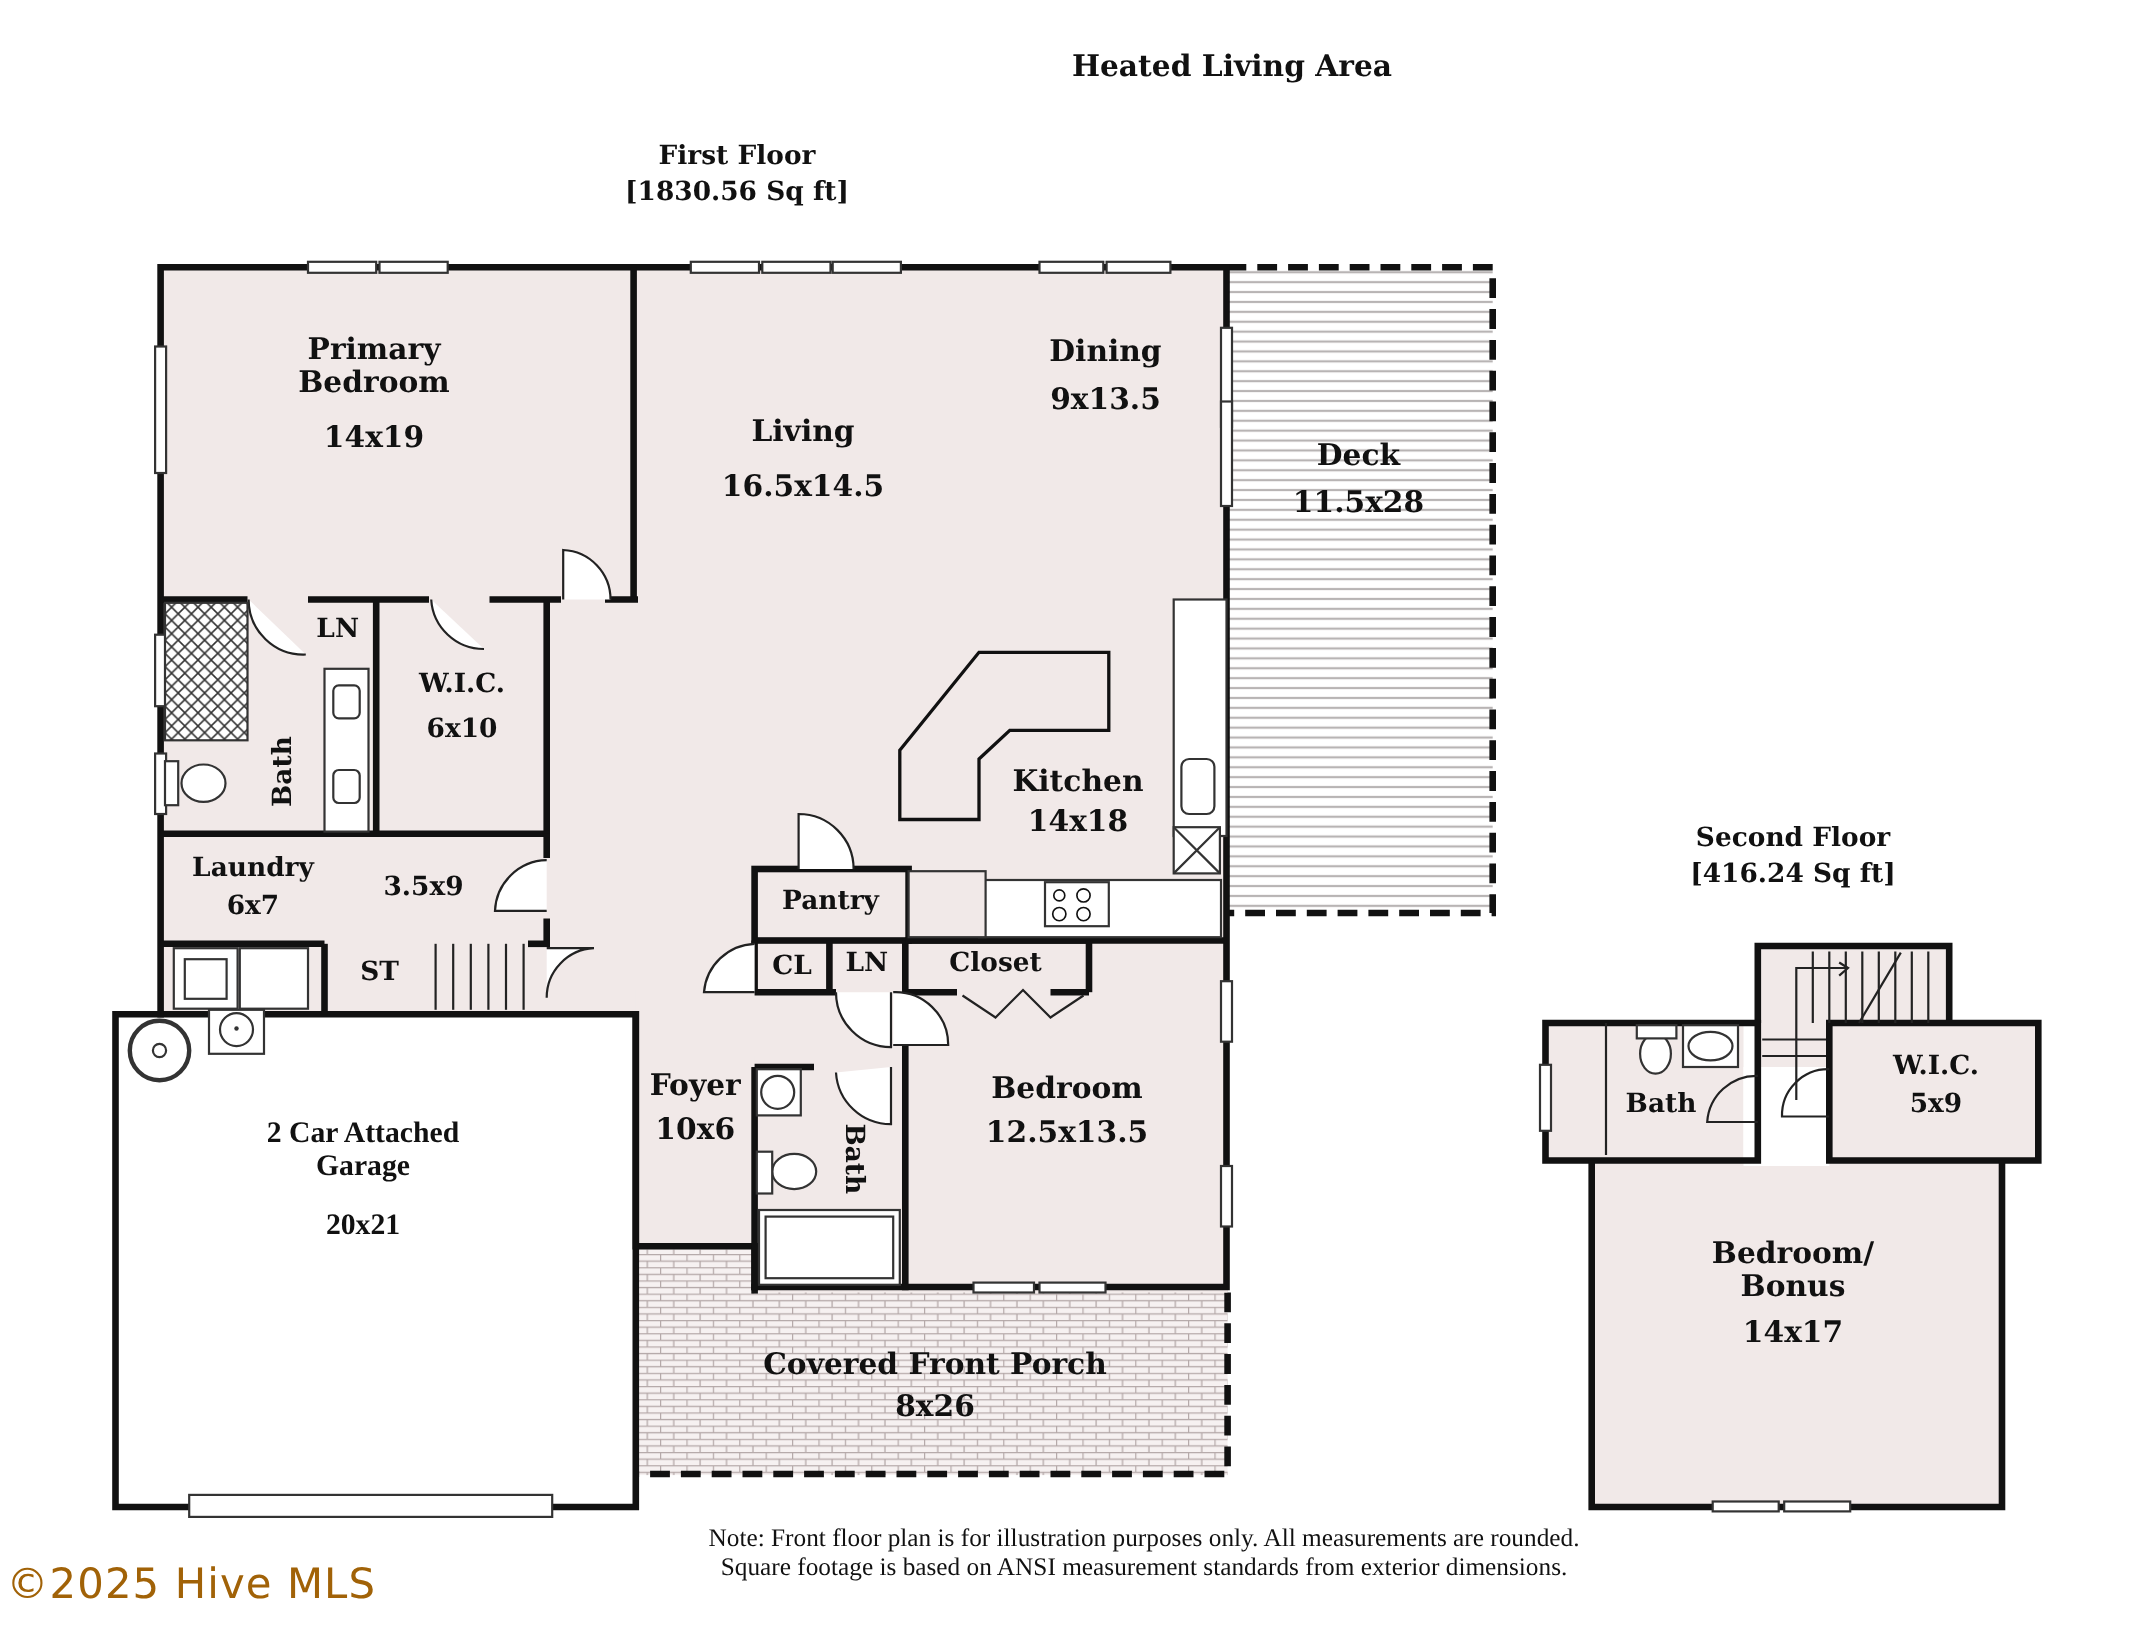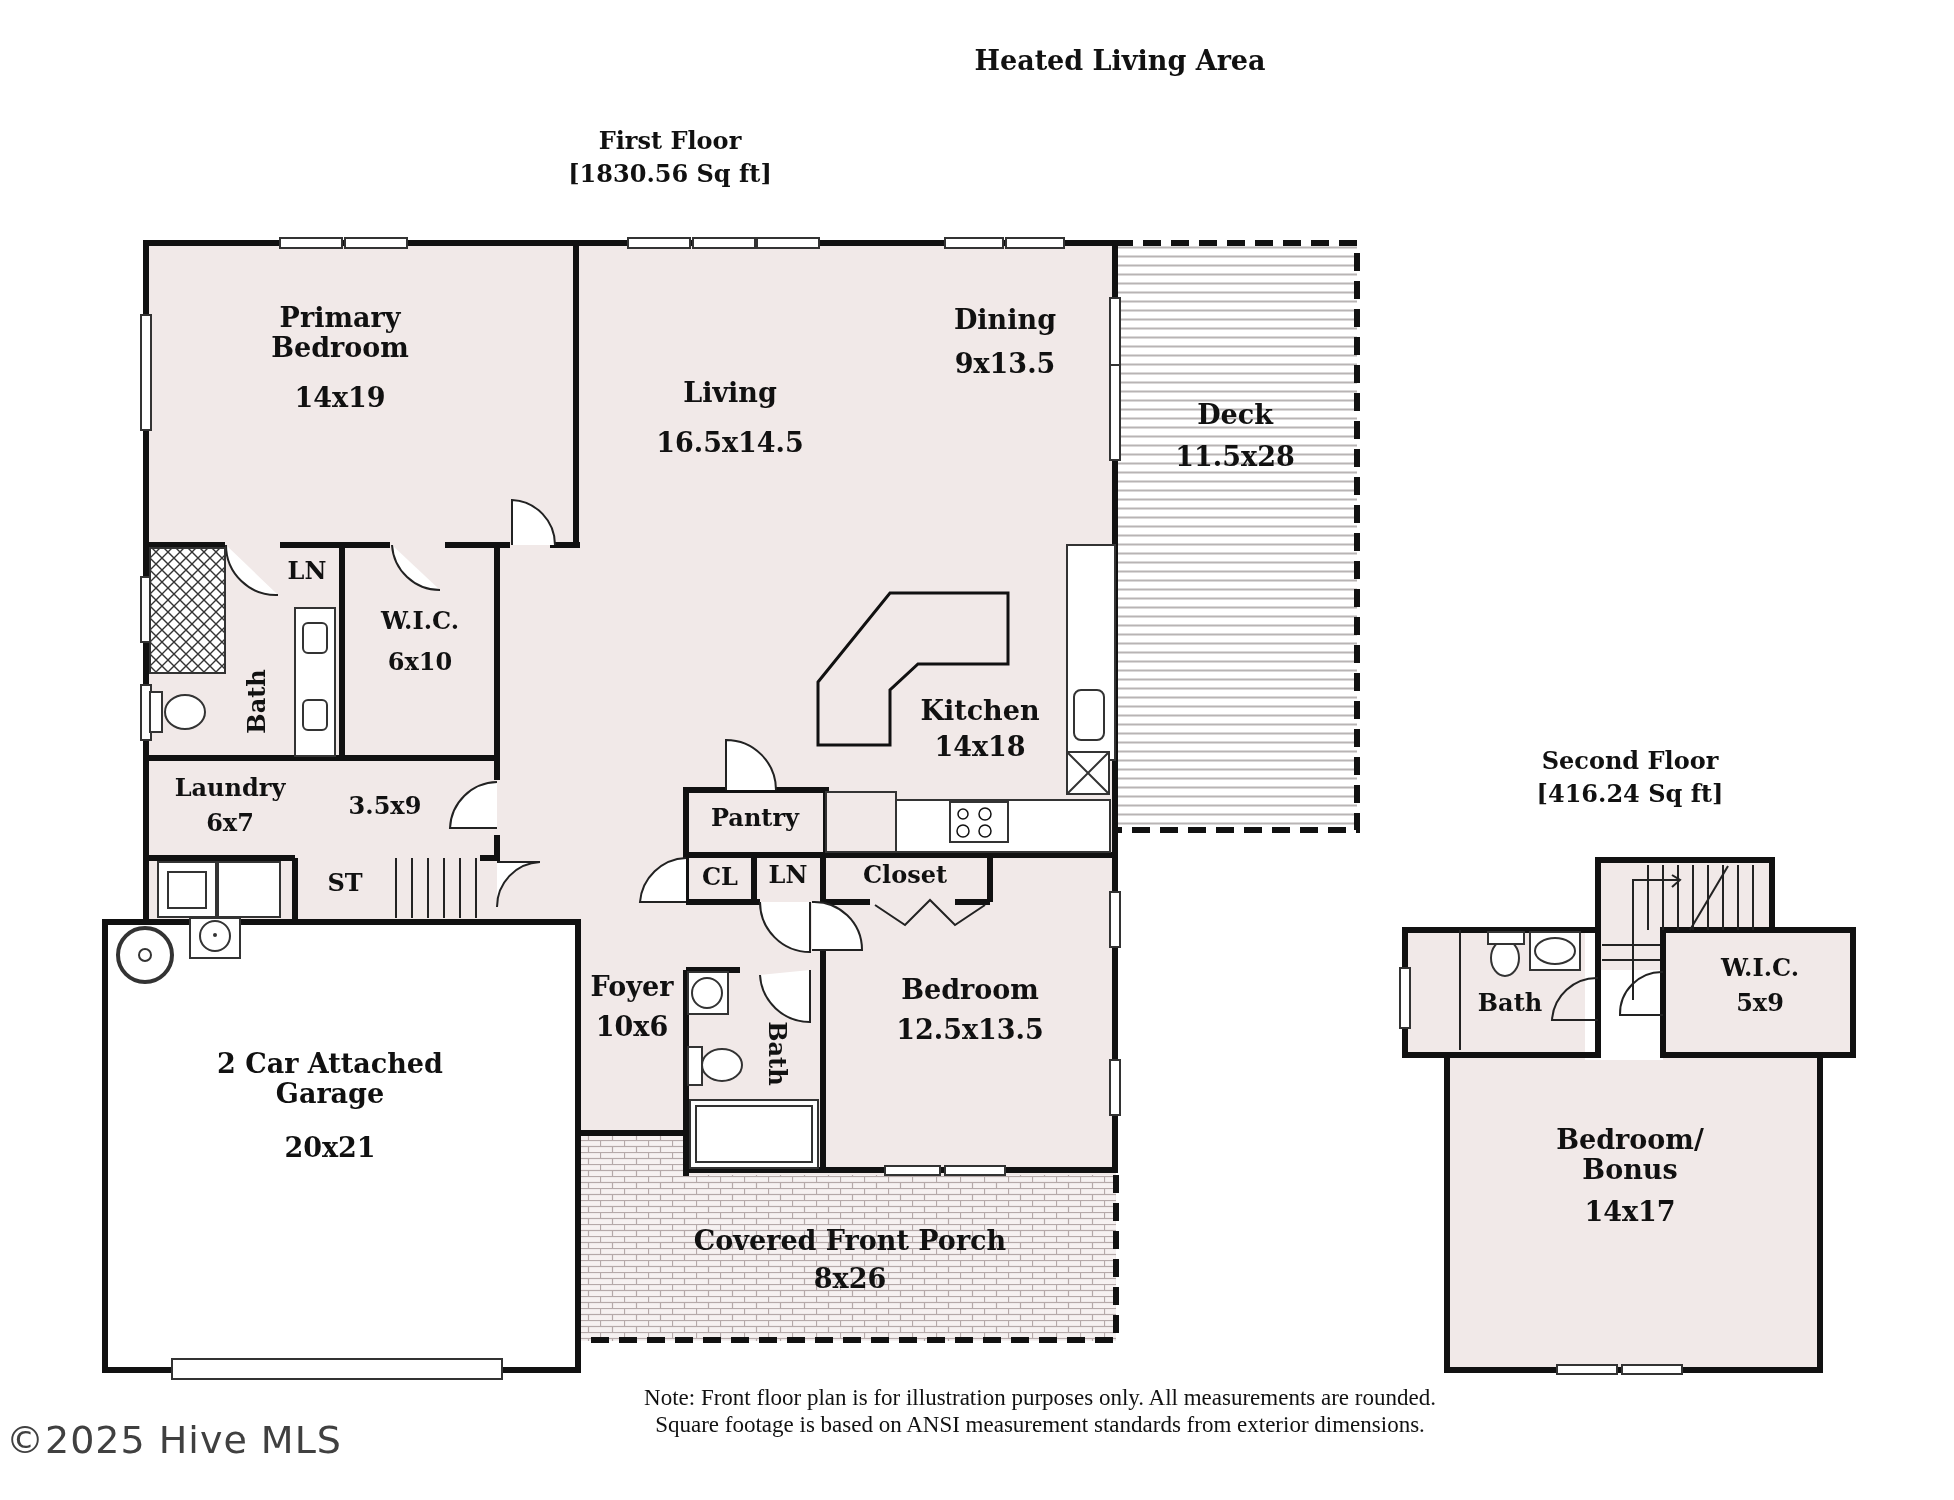--- a/index.html
+++ b/index.html
@@ -11,21 +11,21 @@
   .title-main { font-size: 27px; }
   .title-sub { font-size: 24px; }
   .room { font-size: 27px; }
   .room-sm { font-size: 24px; }
   .vert { transform: rotate(90deg); transform-origin: center center; }
   .vert-ccw { transform: rotate(-90deg); transform-origin: center center; }
   .note { position: absolute; left: 560px; top: 1385px; width: 960px; text-align: center;
           font-family: "Liberation Serif", "DejaVu Serif", serif; font-size: 23px; line-height: 1.17;
           color: #111; }
   .copyright { position: absolute; left: 6px; top: 1418px; font-family: "DejaVu Sans", "Liberation Sans", sans-serif;
-               font-size: 38px; color: #404040; letter-spacing: 1px; }
+               font-size: 38px; color: #a16207; letter-spacing: 1px; }
 </style>
 </head>
 <body>
 
 <svg id="plan" width="1954" height="1500" viewBox="0 0 1954 1500" xmlns="http://www.w3.org/2000/svg">
   <defs>
     <pattern id="deckLines" width="12" height="9" patternUnits="userSpaceOnUse">
       <rect width="12" height="9" fill="#ffffff"></rect>
       <line x1="0" y1="4.5" x2="12" y2="4.5" stroke="#b8b4b4" stroke-width="2"></line>
     </pattern>
@@ -324,21 +324,21 @@
 
 <div class="lbl room-sm vert" style="left:742px; top:1040px; width:70px;">
   <div>Bath</div>
 </div>
 
 <div class="lbl room" style="left:875px; top:975px; width:190px;">
   <div>Bedroom</div>
   <div style="margin-top:10px;">12.5x13.5</div>
 </div>
 
-<div class="lbl room" style="left:190px; top:1049px; width:280px;">
+<div class="lbl room" style="left:190px; top:1014px; width:280px;font-family:Liberation Serif, serif;">
   <div>2 Car Attached</div>
   <div>Garage</div>
   <div style="margin-top:24px;">20x21</div>
 </div>
 
 <div class="lbl room" style="left:650px; top:1226px; width:400px;">
   <div>Covered Front Porch</div>
   <div style="margin-top:8px;">8x26</div>
 </div>
 

